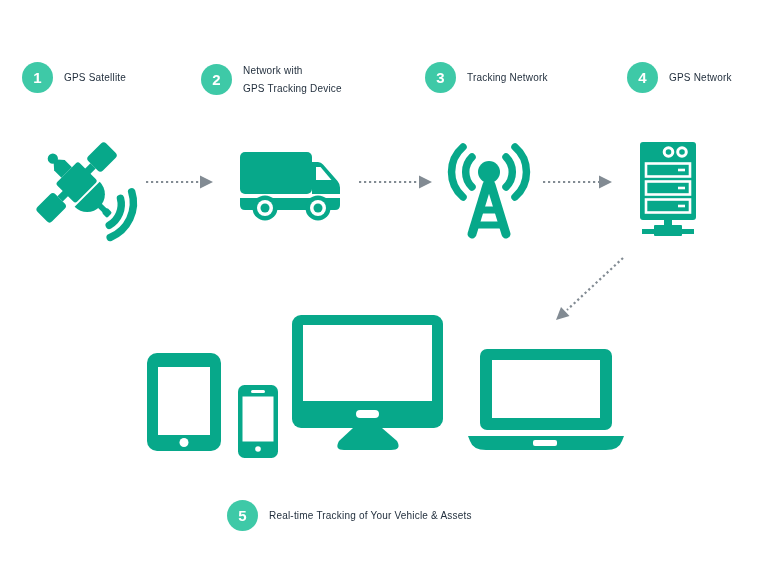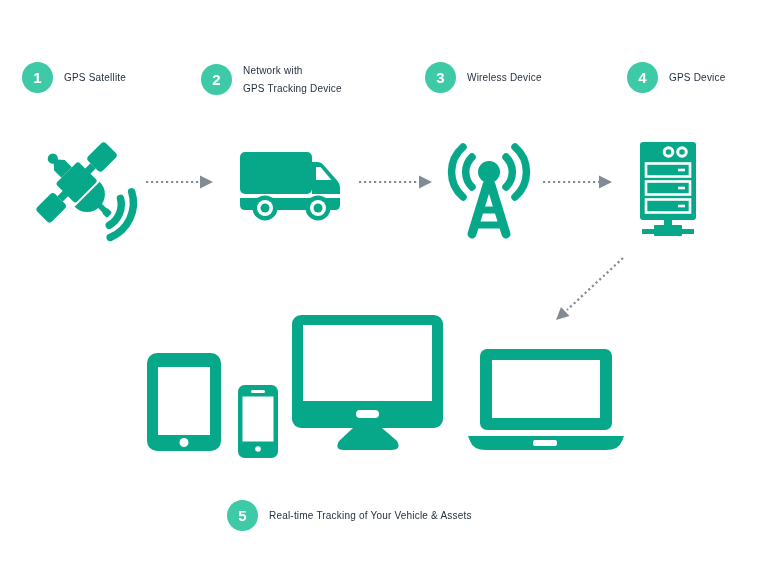--- a/index.html
+++ b/index.html
@@ -44,26 +44,26 @@
   </div>
 
   <div class="step" style="left:201px;top:62px;">
     <div class="badge">2</div>
     <div class="step-label">Network with
 GPS Tracking Device</div>
   </div>
 
   <div class="step" style="left:425px;top:62px;">
     <div class="badge">3</div>
-    <div class="step-label">Wireless Device</div>
+    <div class="step-label">Tracking Network</div>
   </div>
 
   <div class="step" style="left:627px;top:62px;">
     <div class="badge">4</div>
-    <div class="step-label">GPS Device</div>
+    <div class="step-label">GPS Network</div>
   </div>
 
   <div class="icon" style="left:28px;top:132px;width:114px;height:112px;">
     <svg viewBox="0 0 122 120">
       <g fill="var(--icon)">
         <g transform="rotate(45 52 54)">
           <rect x="41" y="2" width="22" height="27" rx="4"></rect>
           <rect x="48" y="29" width="8" height="9"></rect>
           <rect x="37" y="37" width="30" height="34" rx="3"></rect>
           <rect x="48" y="70" width="8" height="9"></rect>

